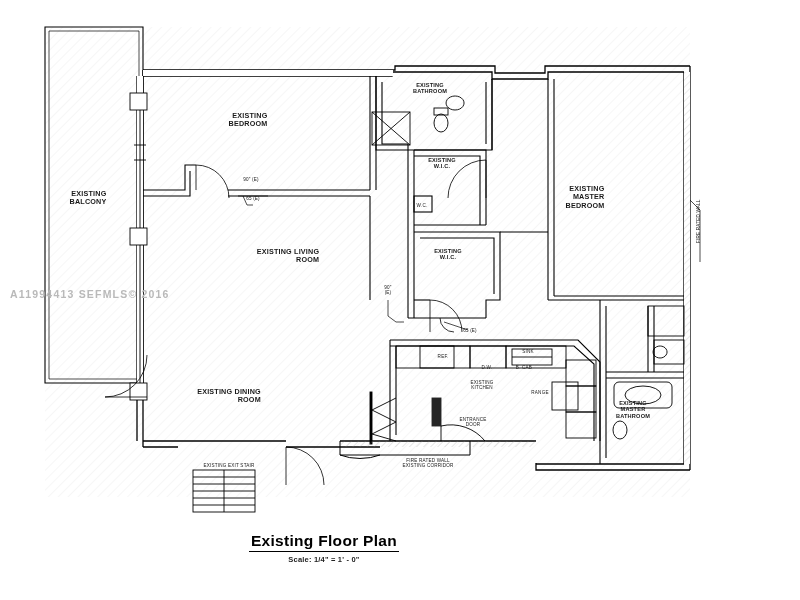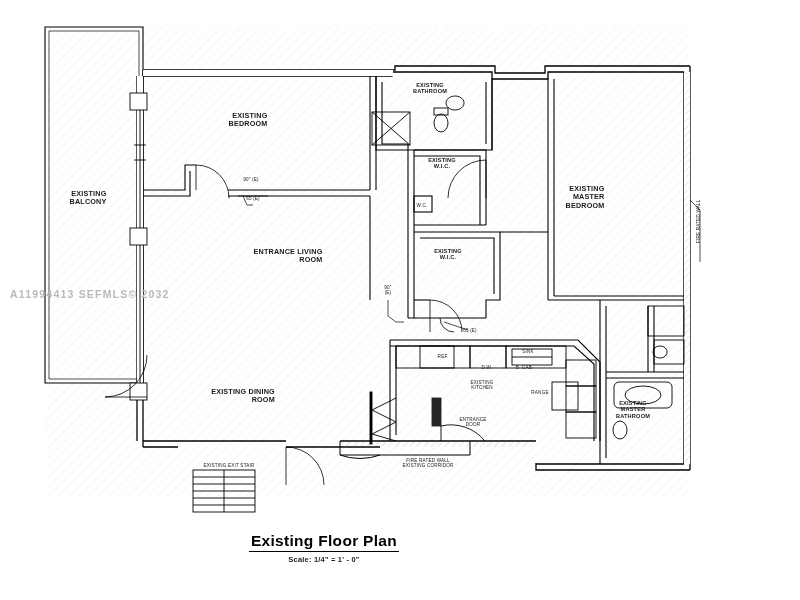--- a/index.html
+++ b/index.html
@@ -267,23 +267,23 @@
       <rect x="340" y="441" width="196" height="6" fill="url(#hatchDark)" opacity="0.5"></rect>
       <rect x="684" y="72" width="6" height="392" fill="url(#hatchDark)" opacity="0.4"></rect>
     </g>
   </svg>
 
   <div id="room-labels">
       <div class="lbl r" style="left: 88px; top: 198px; transform: translate(-50%, -50%);">EXISTING
 BALCONY</div>
       <div class="lbl r" style="left: 248px; top: 120px; transform: translate(-50%, -50%);">EXISTING
 BEDROOM</div>
-      <div class="lbl r" style="left: 288px; top: 256px; transform: translate(-50%, -50%);">ENTRANCE LIVING
+      <div class="lbl r" style="left: 288px; top: 256px; transform: translate(-50%, -50%);">EXISTING LIVING
 ROOM</div>
-      <div class="lbl r" style="left: 243px; top: 396px; transform: translate(-50%, -50%);">EXISTING DINING
+      <div class="lbl r" style="left: 229px; top: 396px; transform: translate(-50%, -50%);">EXISTING DINING
 ROOM</div>
       <div class="lbl s" style="left: 430px; top: 88px; transform: translate(-50%, -50%);">EXISTING
 BATHROOM</div>
       <div class="lbl s" style="left: 442px; top: 163px; transform: translate(-50%, -50%);">EXISTING
 W.I.C.</div>
       <div class="lbl s" style="left: 448px; top: 254px; transform: translate(-50%, -50%);">EXISTING
 W.I.C.</div>
       <div class="lbl r" style="left: 585px; top: 197px; transform: translate(-50%, -50%);">EXISTING
 MASTER
 BEDROOM</div>
@@ -307,20 +307,20 @@
       <div class="lbl t" style="left: 524px; top: 368px; transform: translate(-50%, -50%);">B. CAB</div>
       <div class="lbl t" style="left: 251px; top: 180px; transform: translate(-50%, -50%);">90" (E)</div>
       <div class="lbl t" style="left: 253px; top: 199px; transform: translate(-50%, -50%);">65 (E)</div>
       <div class="lbl t" style="left: 388px; top: 290px; transform: translate(-50%, -50%);">90"
 (E)</div>
       <div class="lbl t" style="left: 470px; top: 331px; transform: translate(-50%, -50%);">65 (E)</div>
       <div class="lbl t" style="left: 422px; top: 206px; transform: translate(-50%, -50%);">W.C.</div>
       <div class="lbl t vert" style="left: 696px; top: 243px; white-space: nowrap;">FIRE RATED WALL</div>
     </div>
 
-  <div id="watermark">A11994413  SEFMLS© 2032</div>
+  <div id="watermark">A11994413  SEFMLS© 2016</div>
 
   <div id="title-block">
     <span id="plan-title">Existing Floor Plan</span>
     <span id="plan-scale">Scale: 1/4" = 1' - 0"</span>
   </div>
 
 </div>
 
 </body></html>

